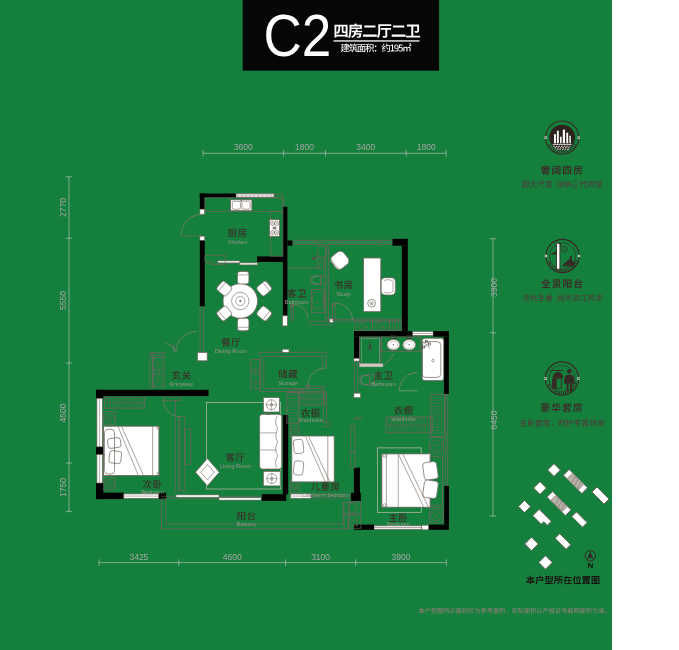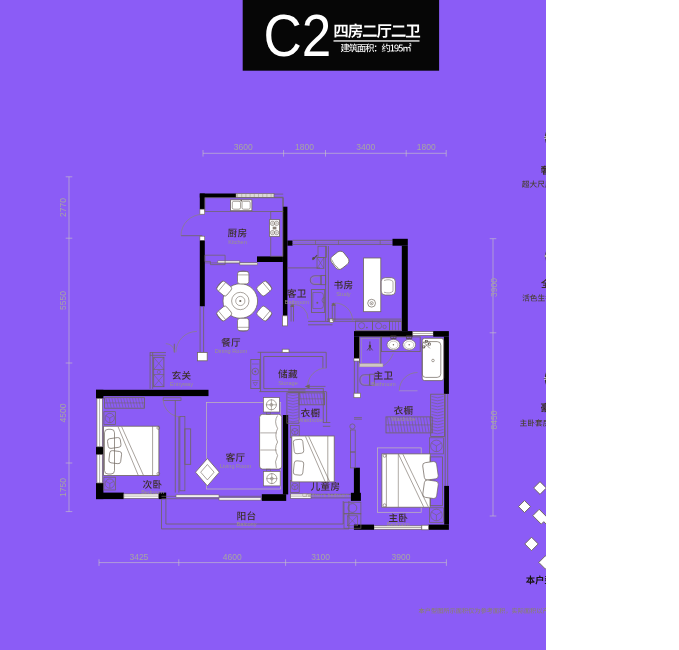--- a/index.html
+++ b/index.html
@@ -1,15 +1,15 @@
 <!DOCTYPE html>
 <html><head><meta charset="utf-8"><title>C2</title>
 <style>
 html,body{margin:0;padding:0;background:#fff;}
-#page{position:relative;width:546px;height:650px;background:#8b5cf6;overflow:hidden;}
+#page{position:relative;width:612px;height:650px;background:#15803d;overflow:hidden;}
 svg{font-family:"Liberation Sans",sans-serif;}
 </style></head>
 <body>
 <div id="page">
 <svg width="679" height="650" viewBox="0 0 679 650">
 <defs>
         <path id="g56dbb" d="M77 766H922V-49H795V650H198V-57H77ZM141 126H862V10H141ZM330 684H447Q446 585 440 505Q435 425 416 363Q398 300 362 252Q326 205 264 172Q258 187 246 205Q235 223 221 240Q206 256 193 267Q242 294 270 331Q297 368 310 418Q322 467 326 533Q330 599 330 684ZM545 669H657V382Q657 358 661 346Q664 335 678 335Q684 335 692 335Q701 335 711 335Q721 335 729 335Q738 335 744 335Q757 335 776 337Q795 339 806 342Q808 317 810 291Q811 265 814 243Q803 238 784 237Q765 235 747 235Q740 235 728 235Q716 235 703 235Q690 235 678 235Q667 235 660 235Q612 235 588 252Q563 268 554 301Q545 334 545 386Z"></path>
         <path id="g623fb" d="M262 374H938V278H262ZM491 215H789V123H491ZM760 214H878Q878 214 878 198Q877 183 876 172Q871 106 864 62Q857 19 848 -8Q839 -34 825 -47Q808 -64 787 -71Q767 -78 741 -79Q718 -82 680 -81Q642 -81 600 -80Q599 -58 590 -31Q581 -4 569 16Q606 13 639 11Q673 10 688 10Q702 10 710 12Q719 14 726 20Q734 27 740 48Q746 68 751 105Q756 142 760 200ZM423 317H540Q535 248 522 187Q510 126 483 75Q456 23 409 -17Q361 -58 285 -88Q275 -67 256 -40Q236 -13 217 2Q282 26 320 57Q359 89 380 129Q401 169 410 216Q419 264 423 317ZM501 464 607 496Q621 473 634 444Q648 416 655 395L545 358Q539 379 526 409Q513 439 501 464ZM175 759H912V489H175V588H793V659H175ZM117 759H238V529Q238 464 234 383Q230 302 219 217Q208 132 188 51Q167 -30 134 -97Q122 -88 102 -77Q82 -66 60 -56Q39 -46 23 -41Q56 21 75 94Q93 168 102 245Q112 322 114 396Q117 469 117 529ZM433 823 552 851Q567 821 580 784Q593 748 600 722L476 688Q471 715 458 753Q446 792 433 823Z"></path>
         <path id="g4e8cb" d="M138 712H864V580H138ZM54 131H947V-6H54Z"></path>
         <path id="g5385b" d="M172 796H955V681H172ZM116 796H236V416Q236 358 232 290Q228 222 216 153Q205 84 182 21Q160 -42 123 -92Q113 -80 95 -65Q77 -50 57 -36Q38 -22 24 -15Q56 29 74 82Q93 136 102 193Q111 250 113 307Q116 364 116 416ZM277 560H938V447H277ZM570 509H696V55Q696 5 683 -22Q670 -49 633 -63Q598 -76 547 -80Q495 -83 426 -82Q422 -56 410 -21Q397 14 384 40Q415 39 448 38Q481 37 507 37Q533 37 543 37Q558 38 564 42Q570 46 570 58Z"></path>

